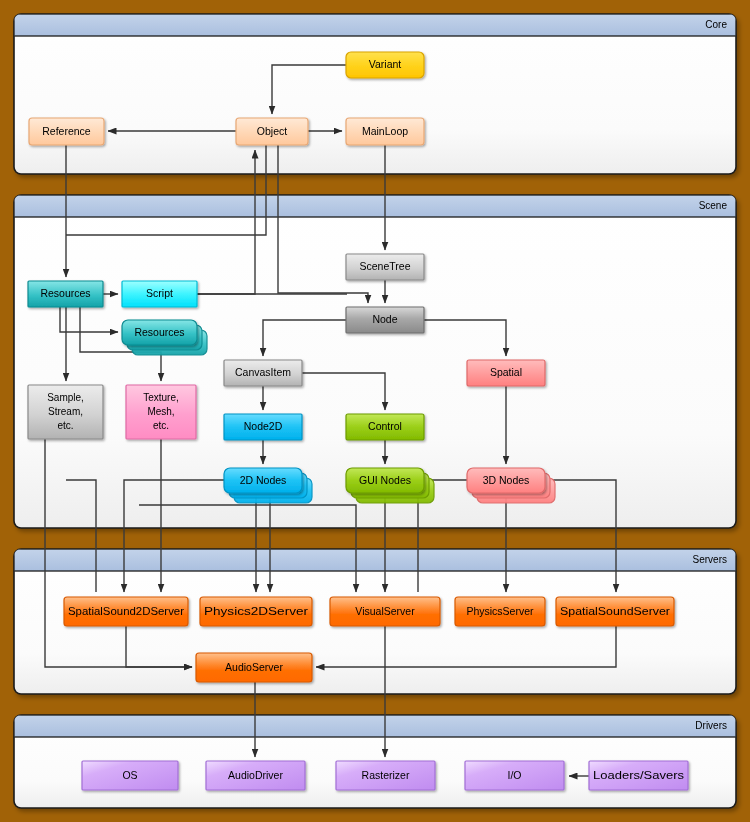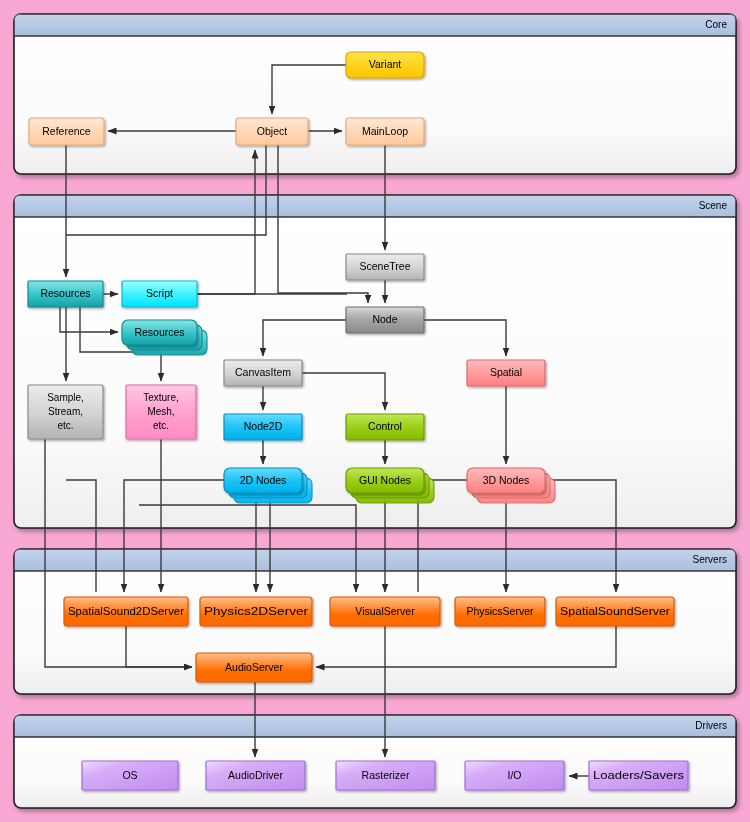--- a/index.html
+++ b/index.html
@@ -5,21 +5,21 @@
   html, body {
     margin: 0;
     padding: 0;
     background: #ffffff;
     font-family: "Liberation Sans", sans-serif;
   }
   #stage {
     position: relative;
     width: 750px;
     height: 822px;
-    background: #f9a8d4;
+    background: #a16207;
     overflow: hidden;
   }
   #diagram { display: block; }
   .panel-title {
     font-size: 10px;
     fill: #000000;
     text-anchor: end;
     dominant-baseline: middle;
   }
   .node-label {

